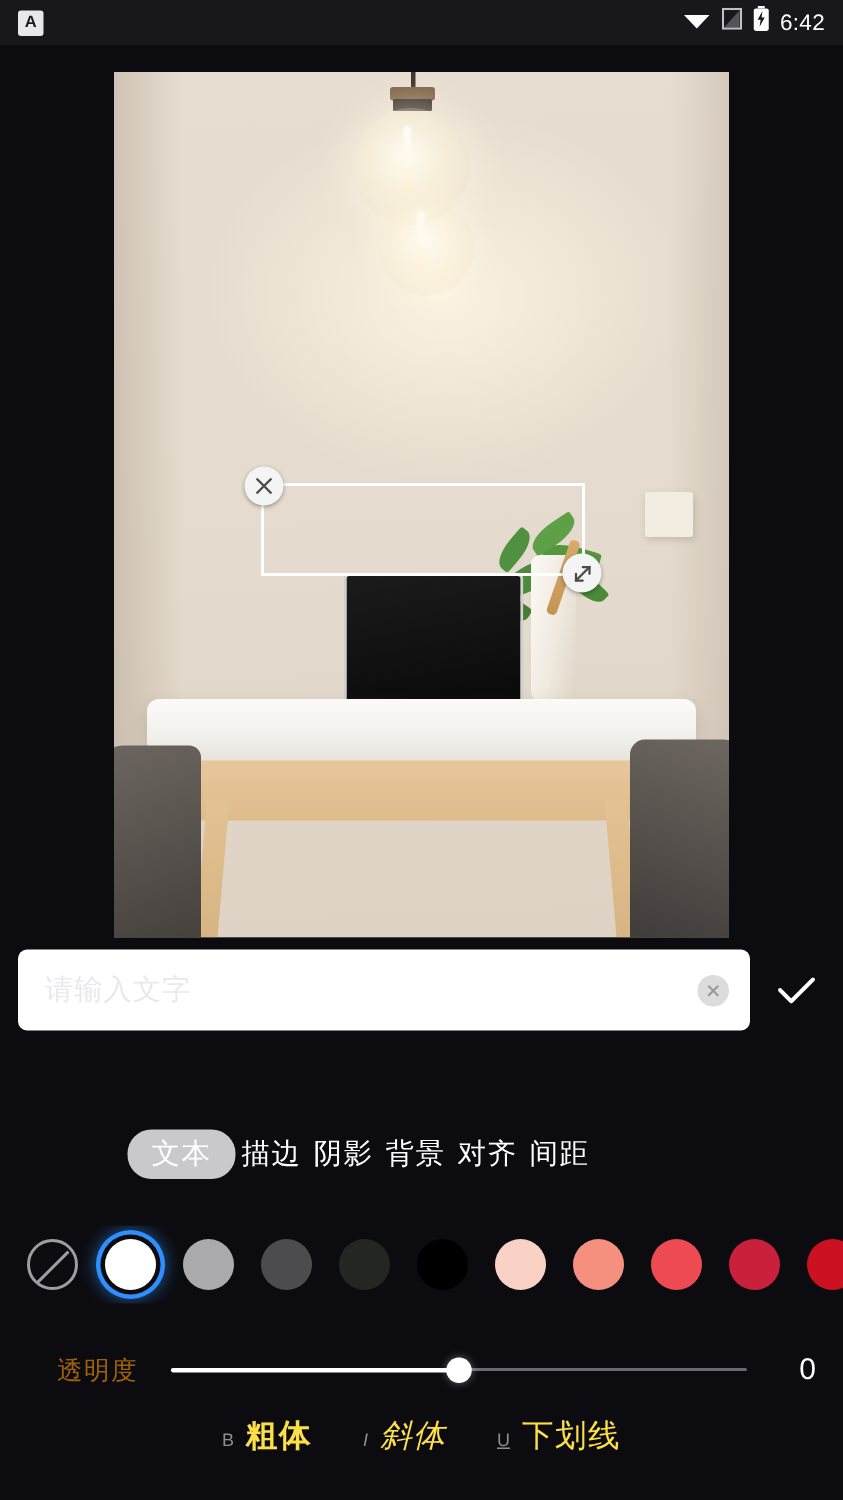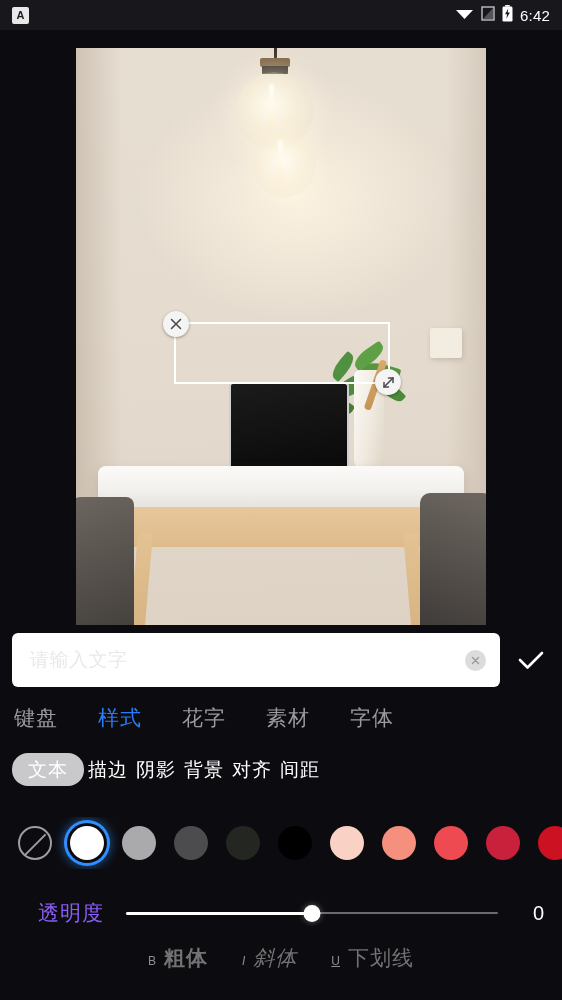--- a/index.html
+++ b/index.html
@@ -337,20 +337,21 @@
 
   
   .subtabs {
     position: absolute;
     left: 0; top: 128px;
     width: 470px;
     display: flex;
     align-items: center;
     padding-left: 12px;
     box-sizing: border-box;
+    justify-content: center;
   }
   .subtab {
     font-size: 19px;
     color: #ffffff;
     letter-spacing: 1px;
     line-height: 1;
     padding: 7px 4px;
   }
   .subtab.active {
     background: #c9c9cc;
@@ -400,22 +401,22 @@
     position: absolute;
     left: 0; top: 268px;
     width: 562px; height: 40px;
     display: flex;
     align-items: center;
     padding: 0 18px 0 38px;
     box-sizing: border-box;
     gap: 22px;
   }
   .slider-label {
-    font-size: 21px;
-    color: #8b5cf6;
+    font-size: 17px;
+    color: #a16207;
     letter-spacing: 1px;
     white-space: nowrap;
     text-align: center;
   }
   .slider-track-wrap {
     flex: 1;
     position: relative;
     height: 22px;
     display: flex;
     align-items: center;
@@ -466,21 +467,21 @@
   }
   .fmt-mark {
     font-size: 12px;
     color: #8d8d94;
     line-height: 1;
   }
   .fmt-mark.italic { font-style: italic; }
   .fmt-mark.underline { text-decoration: underline; }
   .fmt-label {
     font-size: 21px;
-    color: #737373;
+    color: #fde047;
     letter-spacing: 1px;
     line-height: 1;
   }
   .fmt-label.bold { font-weight: bold; }
   .fmt-label.italic { font-style: italic; }
 </style>
 </head>
 <body>
 
 <div class="statusbar">
@@ -580,27 +581,20 @@
         </svg>
       </span>
     </div>
     <div class="confirm-btn">
       <svg width="28" height="22" viewBox="0 0 28 22">
         <path d="M3 11 L10.5 18.5 L25 4" stroke="#ffffff" stroke-width="2.6" fill="none" stroke-linecap="round" stroke-linejoin="round"></path>
       </svg>
     </div>
   </div>
 
-  <div class="tabs">
-    <div class="tab">键盘</div>
-    <div class="tab active">样式</div>
-    <div class="tab">花字</div>
-    <div class="tab">素材</div>
-    <div class="tab">字体</div>
-  </div>
 
   <div class="subtabs">
     <div class="subtab active">文本</div>
     <div class="subtab">描边</div>
     <div class="subtab">阴影</div>
     <div class="subtab">背景</div>
     <div class="subtab">对齐</div>
     <div class="subtab">间距</div>
   </div>
 

